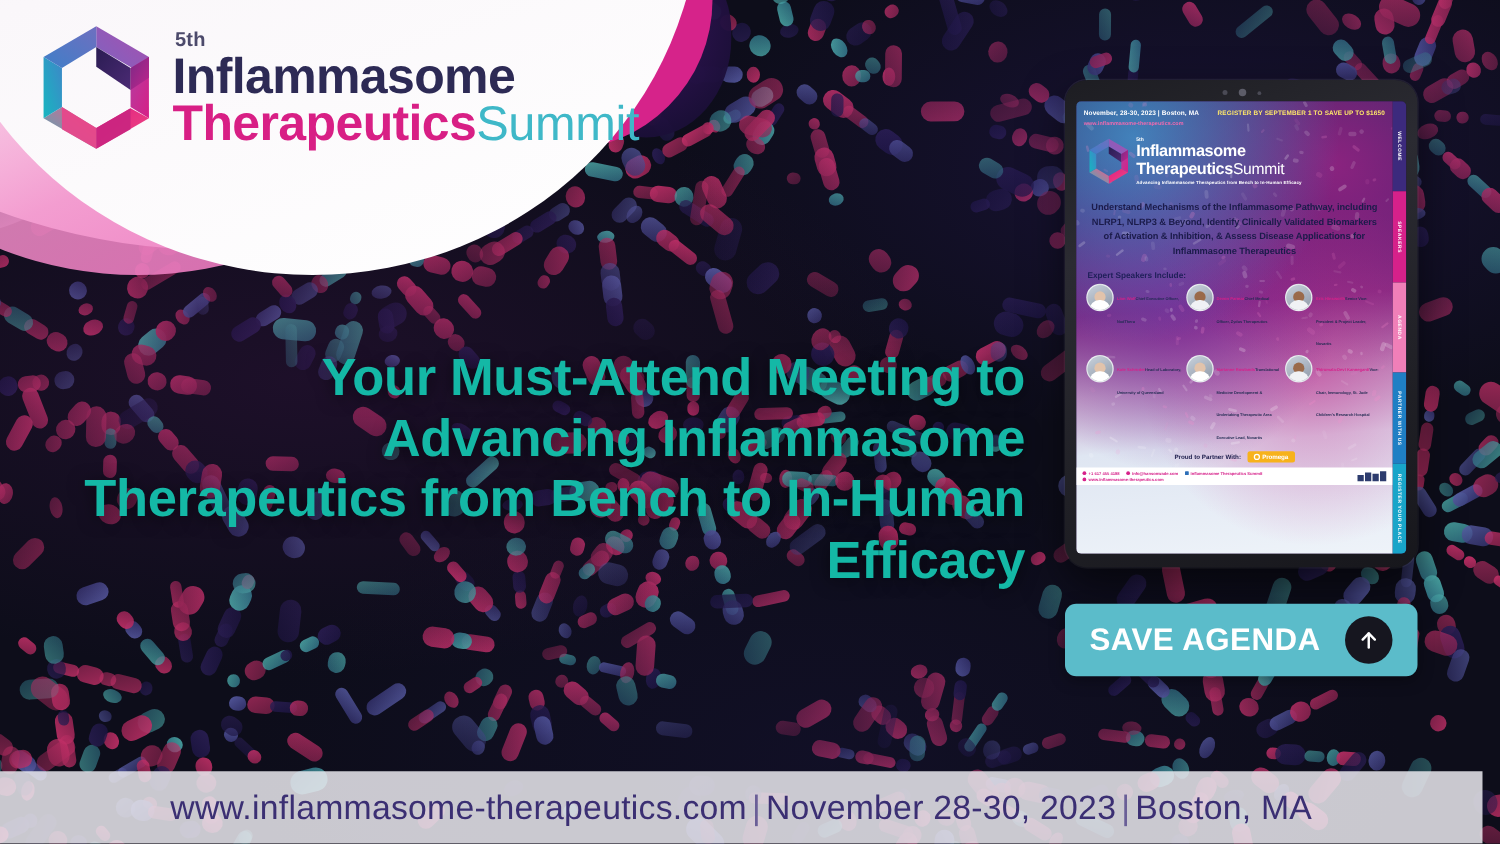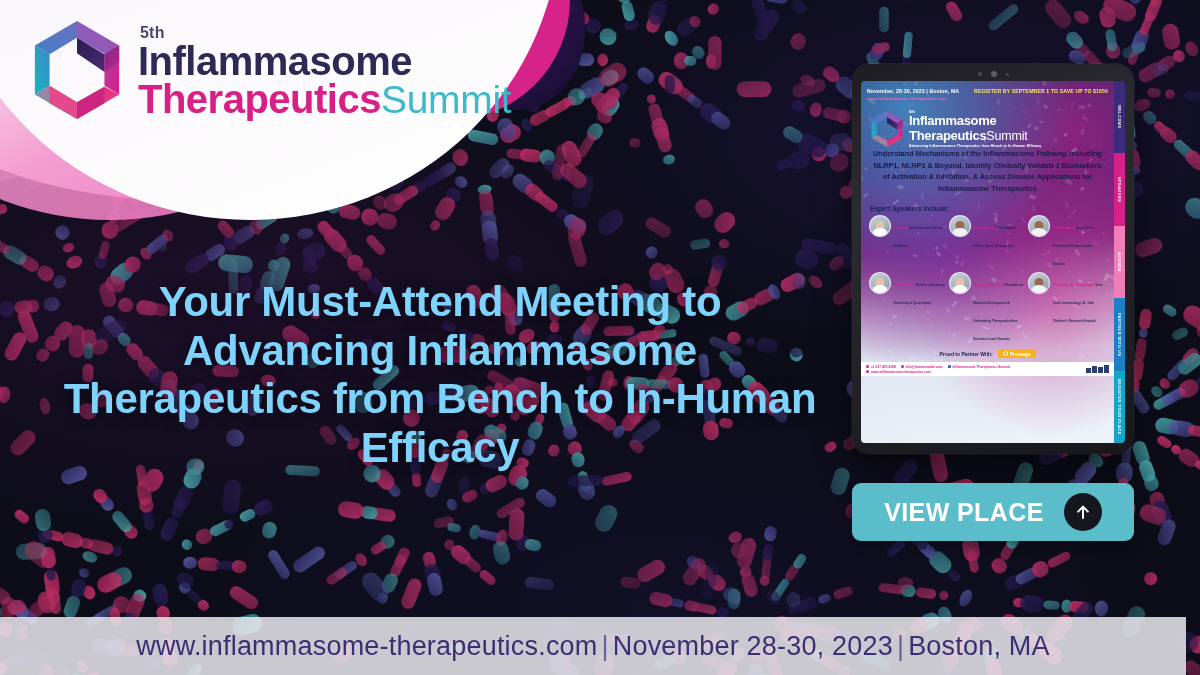--- a/index.html
+++ b/index.html
@@ -92,22 +92,22 @@
     font-size:40px; font-weight:700; color:#d81f85; letter-spacing:-.5px;
   }
   .logo-summit{
     font-size:39px; font-weight:400; color:#3fb8c8; letter-spacing:-.3px;
   }
 
   
   .headline{
     position:absolute;
     left:60px; top:278px; width:760px;
-    text-align:center;
-    color:#7dd3fc;
+    text-align:right;
+    color:#14b8a6;
     font-size:42px; font-weight:700; line-height:1.16;
     letter-spacing:-.3px;
     text-shadow:0 2px 14px rgba(0,0,0,.55);
     z-index:25;
   }
 
   
   .tablet{
     position:absolute; left:852px; top:64px;
     width:282px; height:390px;
@@ -166,21 +166,21 @@
   .pg-hex{ width:36px; height:38px; flex:none; }
   .pg-logo-txt{ line-height:1; }
   .pg-5th{ font-size:4px; font-weight:700; color:#ffffff; margin-bottom:.5px; }
   .pg-l1{ font-size:13px; font-weight:700; color:#ffffff; letter-spacing:-.3px; line-height:1; }
   .pg-l2{ line-height:1; white-space:nowrap; }
   .pg-thera{ font-size:13px; font-weight:700; color:#ffffff; letter-spacing:-.3px; }
   .pg-summit{ font-size:12.5px; font-weight:400; color:#ffffff; letter-spacing:-.2px; }
   .pg-tag{ font-size:3.6px; font-weight:600; color:#ffffff; margin-top:1.5px; letter-spacing:.1px; }
 
   .pg-headline{
-    text-align:center; position:relative; z-index:2;
+    margin-top:12px; text-align:center; position:relative; z-index:2;
     font-size:7.4px; font-weight:800; color:#1b1b4a; line-height:1.55;
     padding:0 3px; letter-spacing:-.05px;
   }
   .pg-speakers-title{
     margin-top:11px; font-size:6.6px; font-weight:800; color:#20205a;
     position:relative; z-index:2; padding-left:3px;
   }
   .pg-speakers{
     margin-top:3px; position:relative; z-index:2;
     display:grid; grid-template-columns:repeat(3,1fr); gap:3px 2px; padding:0 2px;
@@ -1695,21 +1695,21 @@
           <div class="tab" style="background: rgb(60, 42, 125);">WELCOME</div>
           <div class="tab" style="background: rgb(214, 33, 138);">SPEAKERS</div>
           <div class="tab" style="background: rgb(240, 127, 184);">AGENDA</div>
           <div class="tab" style="background: rgb(31, 127, 196);">PARTNER WITH US</div>
           <div class="tab" style="background: rgb(24, 165, 201);">REGISTER YOUR PLACE</div>
         </div>
     </div>
   </div>
 
   <div class="cta">
-    <span class="cta-label">VIEW PLACE</span>
+    <span class="cta-label">SAVE AGENDA</span>
     <span class="cta-arrow">
       <svg viewBox="0 0 24 24" fill="none" stroke="#ffffff" stroke-width="2.6" stroke-linecap="round" stroke-linejoin="round">
         <line x1="12" y1="20" x2="12" y2="5"></line>
           <polyline points="5.5,11.5 12,5 18.5,11.5"></polyline>
       </svg>
     </span>
   </div>
 
   <div class="footer">
     <div class="footer-text">

